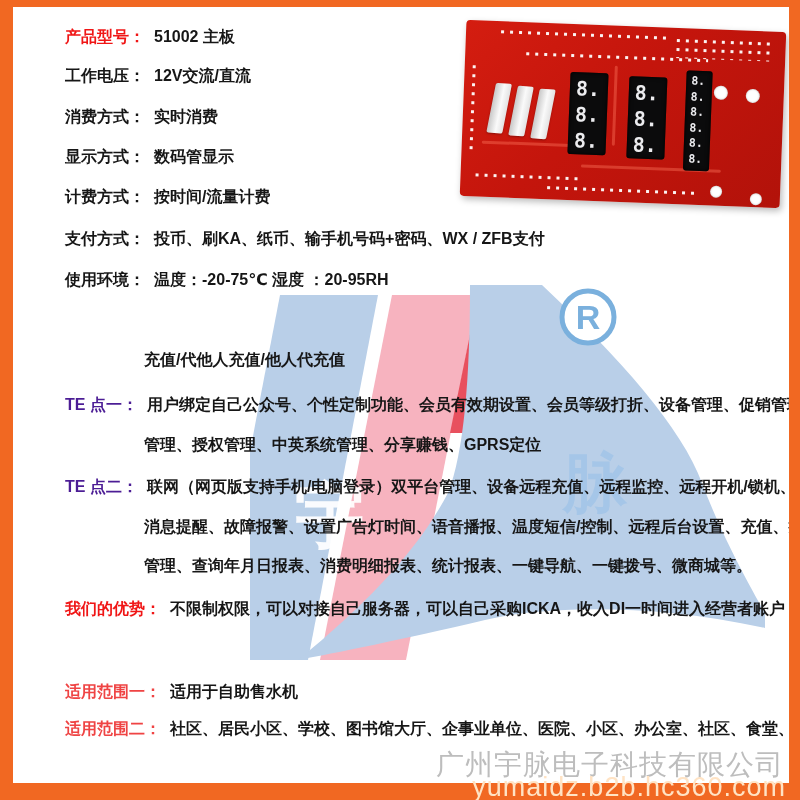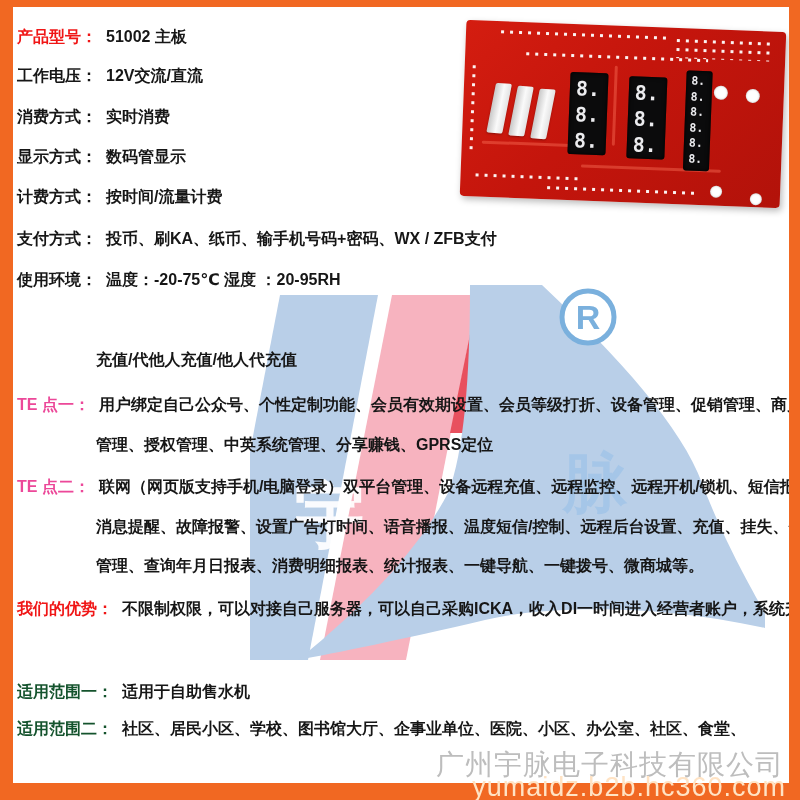--- a/index.html
+++ b/index.html
@@ -12,27 +12,27 @@
   .frame{position:absolute;background:#f16822;z-index:4;}
   .frame.top{left:0;top:0;width:800px;height:7px;}
   .frame.left{left:0;top:0;width:13px;height:800px;}
   .frame.right{left:789px;top:0;width:11px;height:800px;}
   .frame.bottom{left:0;top:783px;width:800px;height:17px;}
 
   
   .wm{position:absolute;left:250px;top:268px;width:520px;height:400px;z-index:0;}
 
   
-  .content{position:absolute;inset:0;z-index:2;}
+  .content{position:absolute;inset:0;z-index:2;margin-left:48px;}
   .ln{position:absolute;left:17px;white-space:nowrap;font-size:16px;font-weight:600;color:#161616;}
   .ln .lb{font-weight:700;margin-right:9px;}
   .ind{left:96px;}
   .c-red{color:#f01616;}
-  .c-cyan{color:#ec4899;}
-  .c-green{color:#14532d;}
+  .c-cyan{color:#4c1d95;}
+  .c-green{color:#ef4444;}
 
   
   .pcb-photo{position:absolute;left:455px;top:10px;width:335px;height:208px;z-index:1;}
   .pcb-board{
     position:absolute;left:8px;top:16px;width:320px;height:176px;
     background:linear-gradient(135deg,#d41d10 0%,#c4150c 45%,#b2120a 100%);
     transform:rotate(2.2deg);border-radius:4px;
     box-shadow:2px 3px 7px rgba(0,0,0,.28);
   }
   .pads{position:absolute;background-image:radial-gradient(circle,#ffffff 1.4px,rgba(255,255,255,0) 2px);background-size:9px 9px;opacity:.95;}

